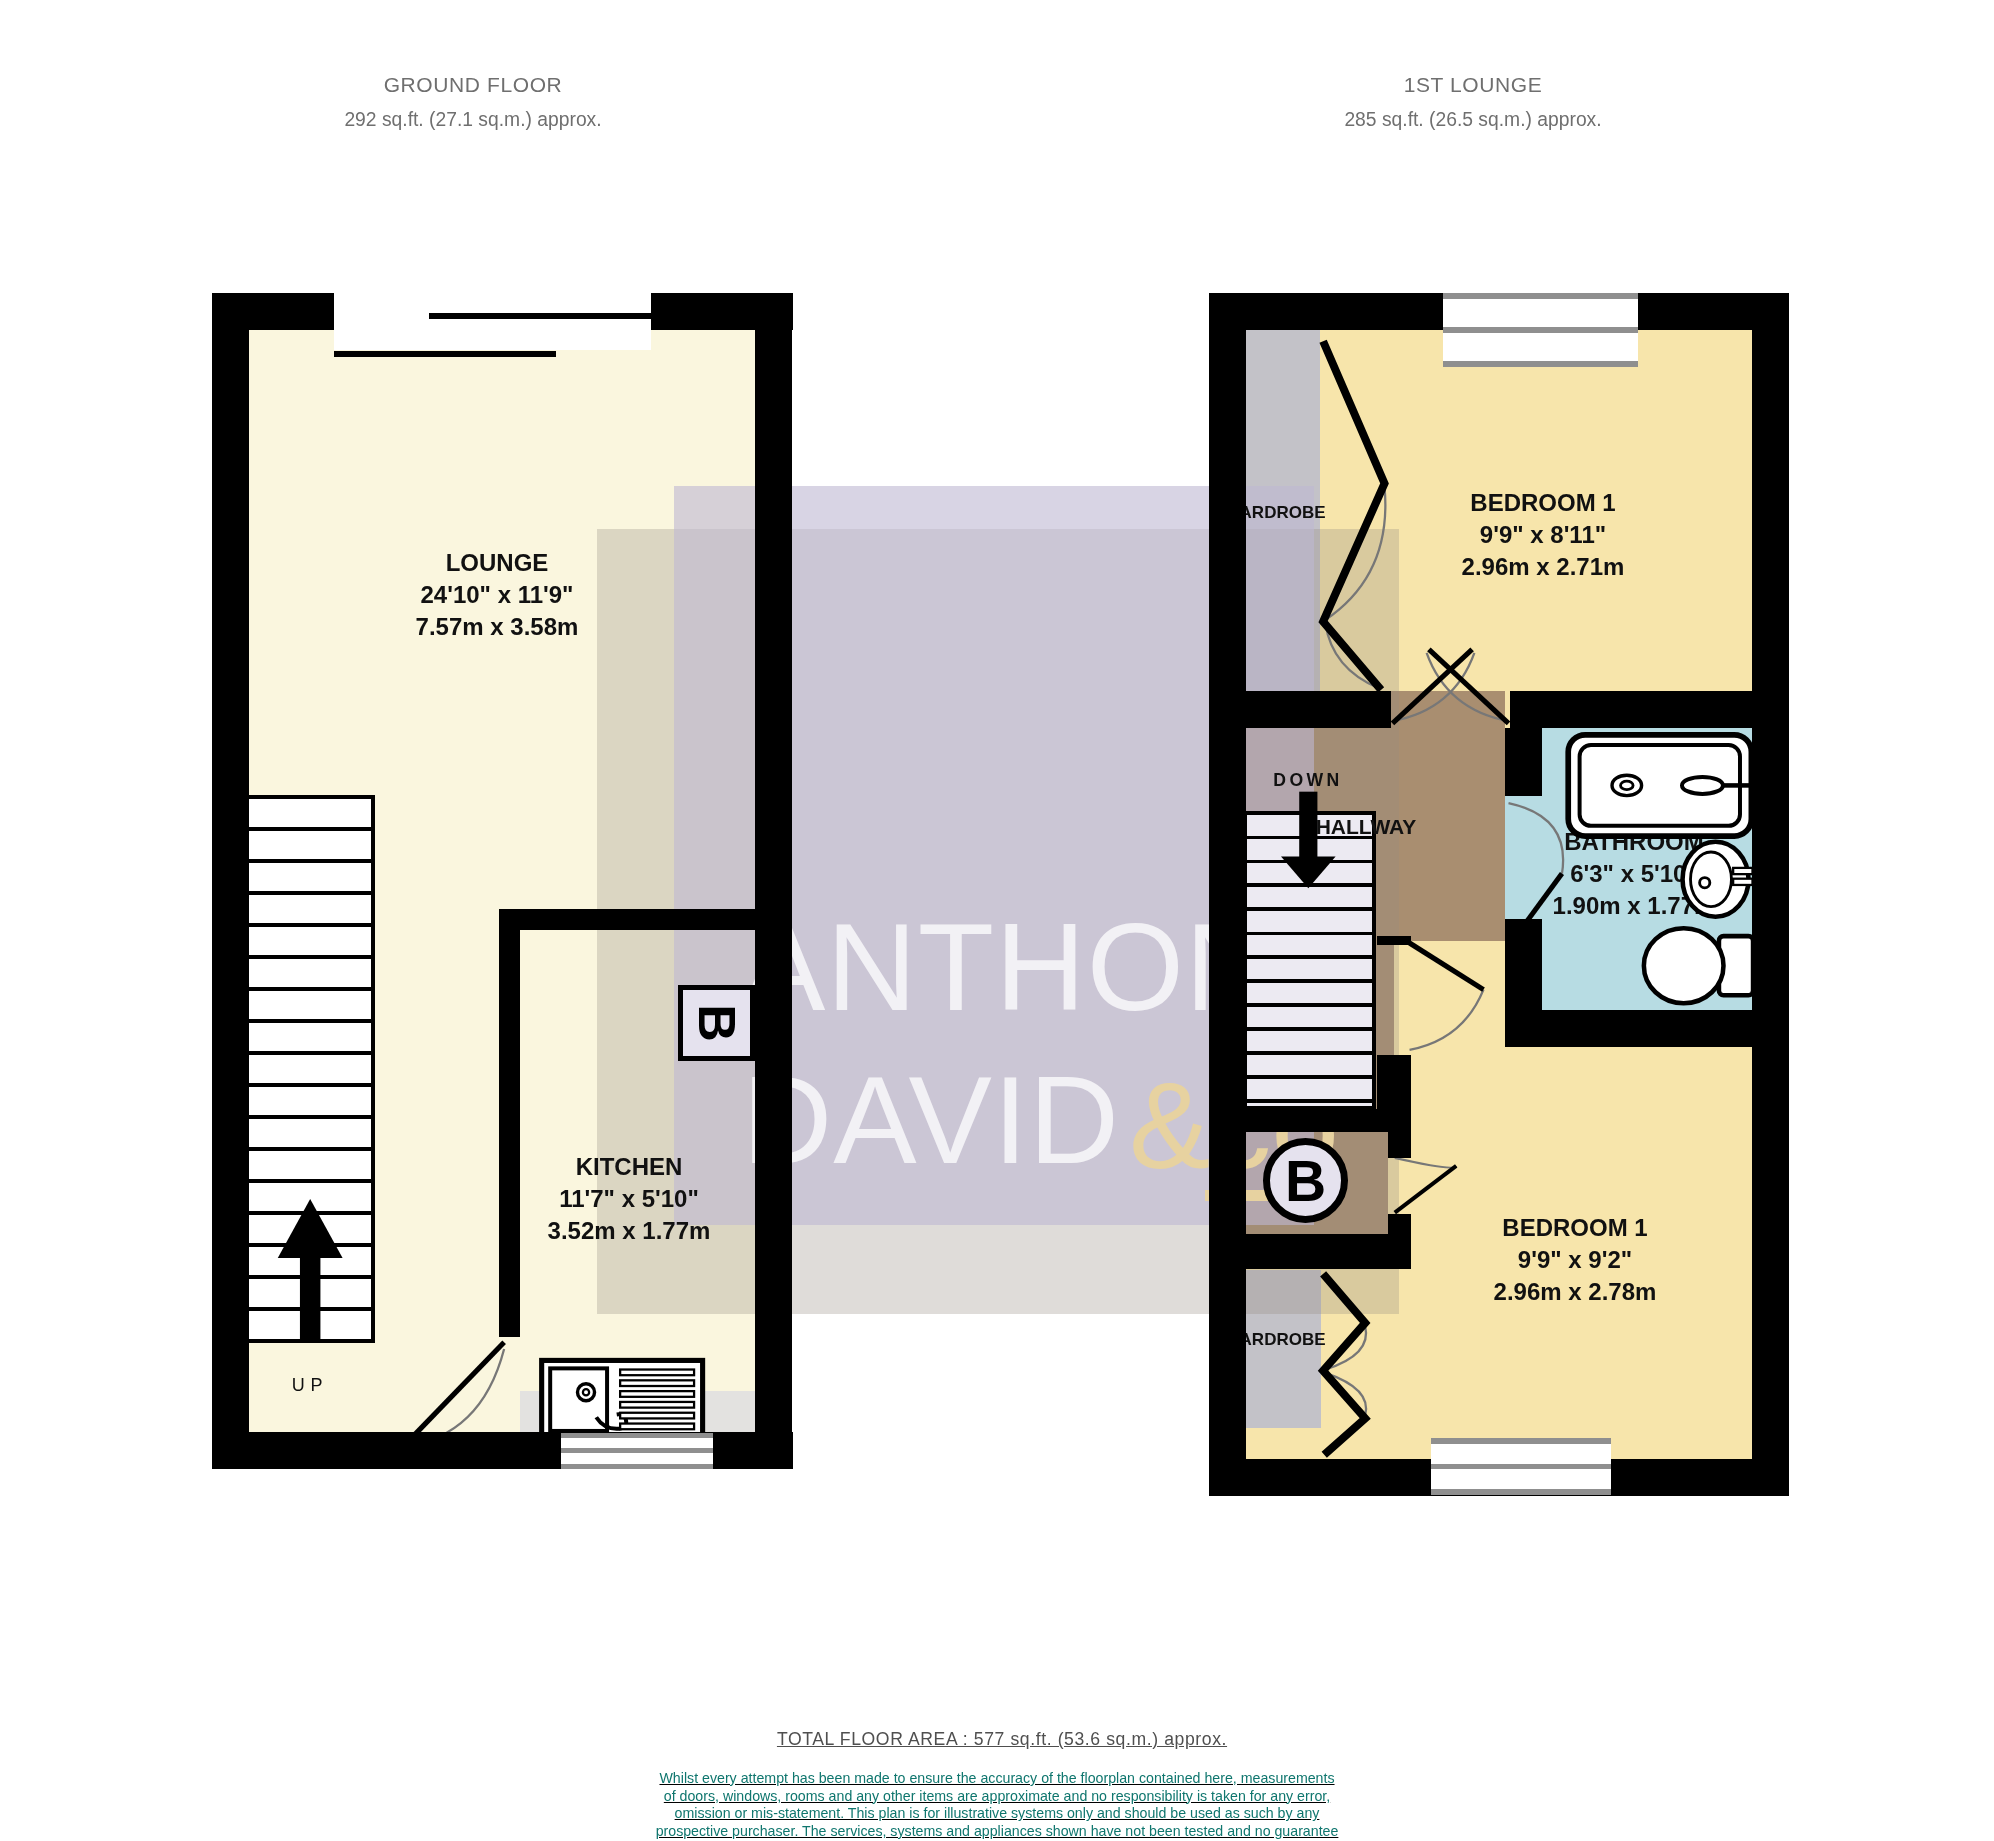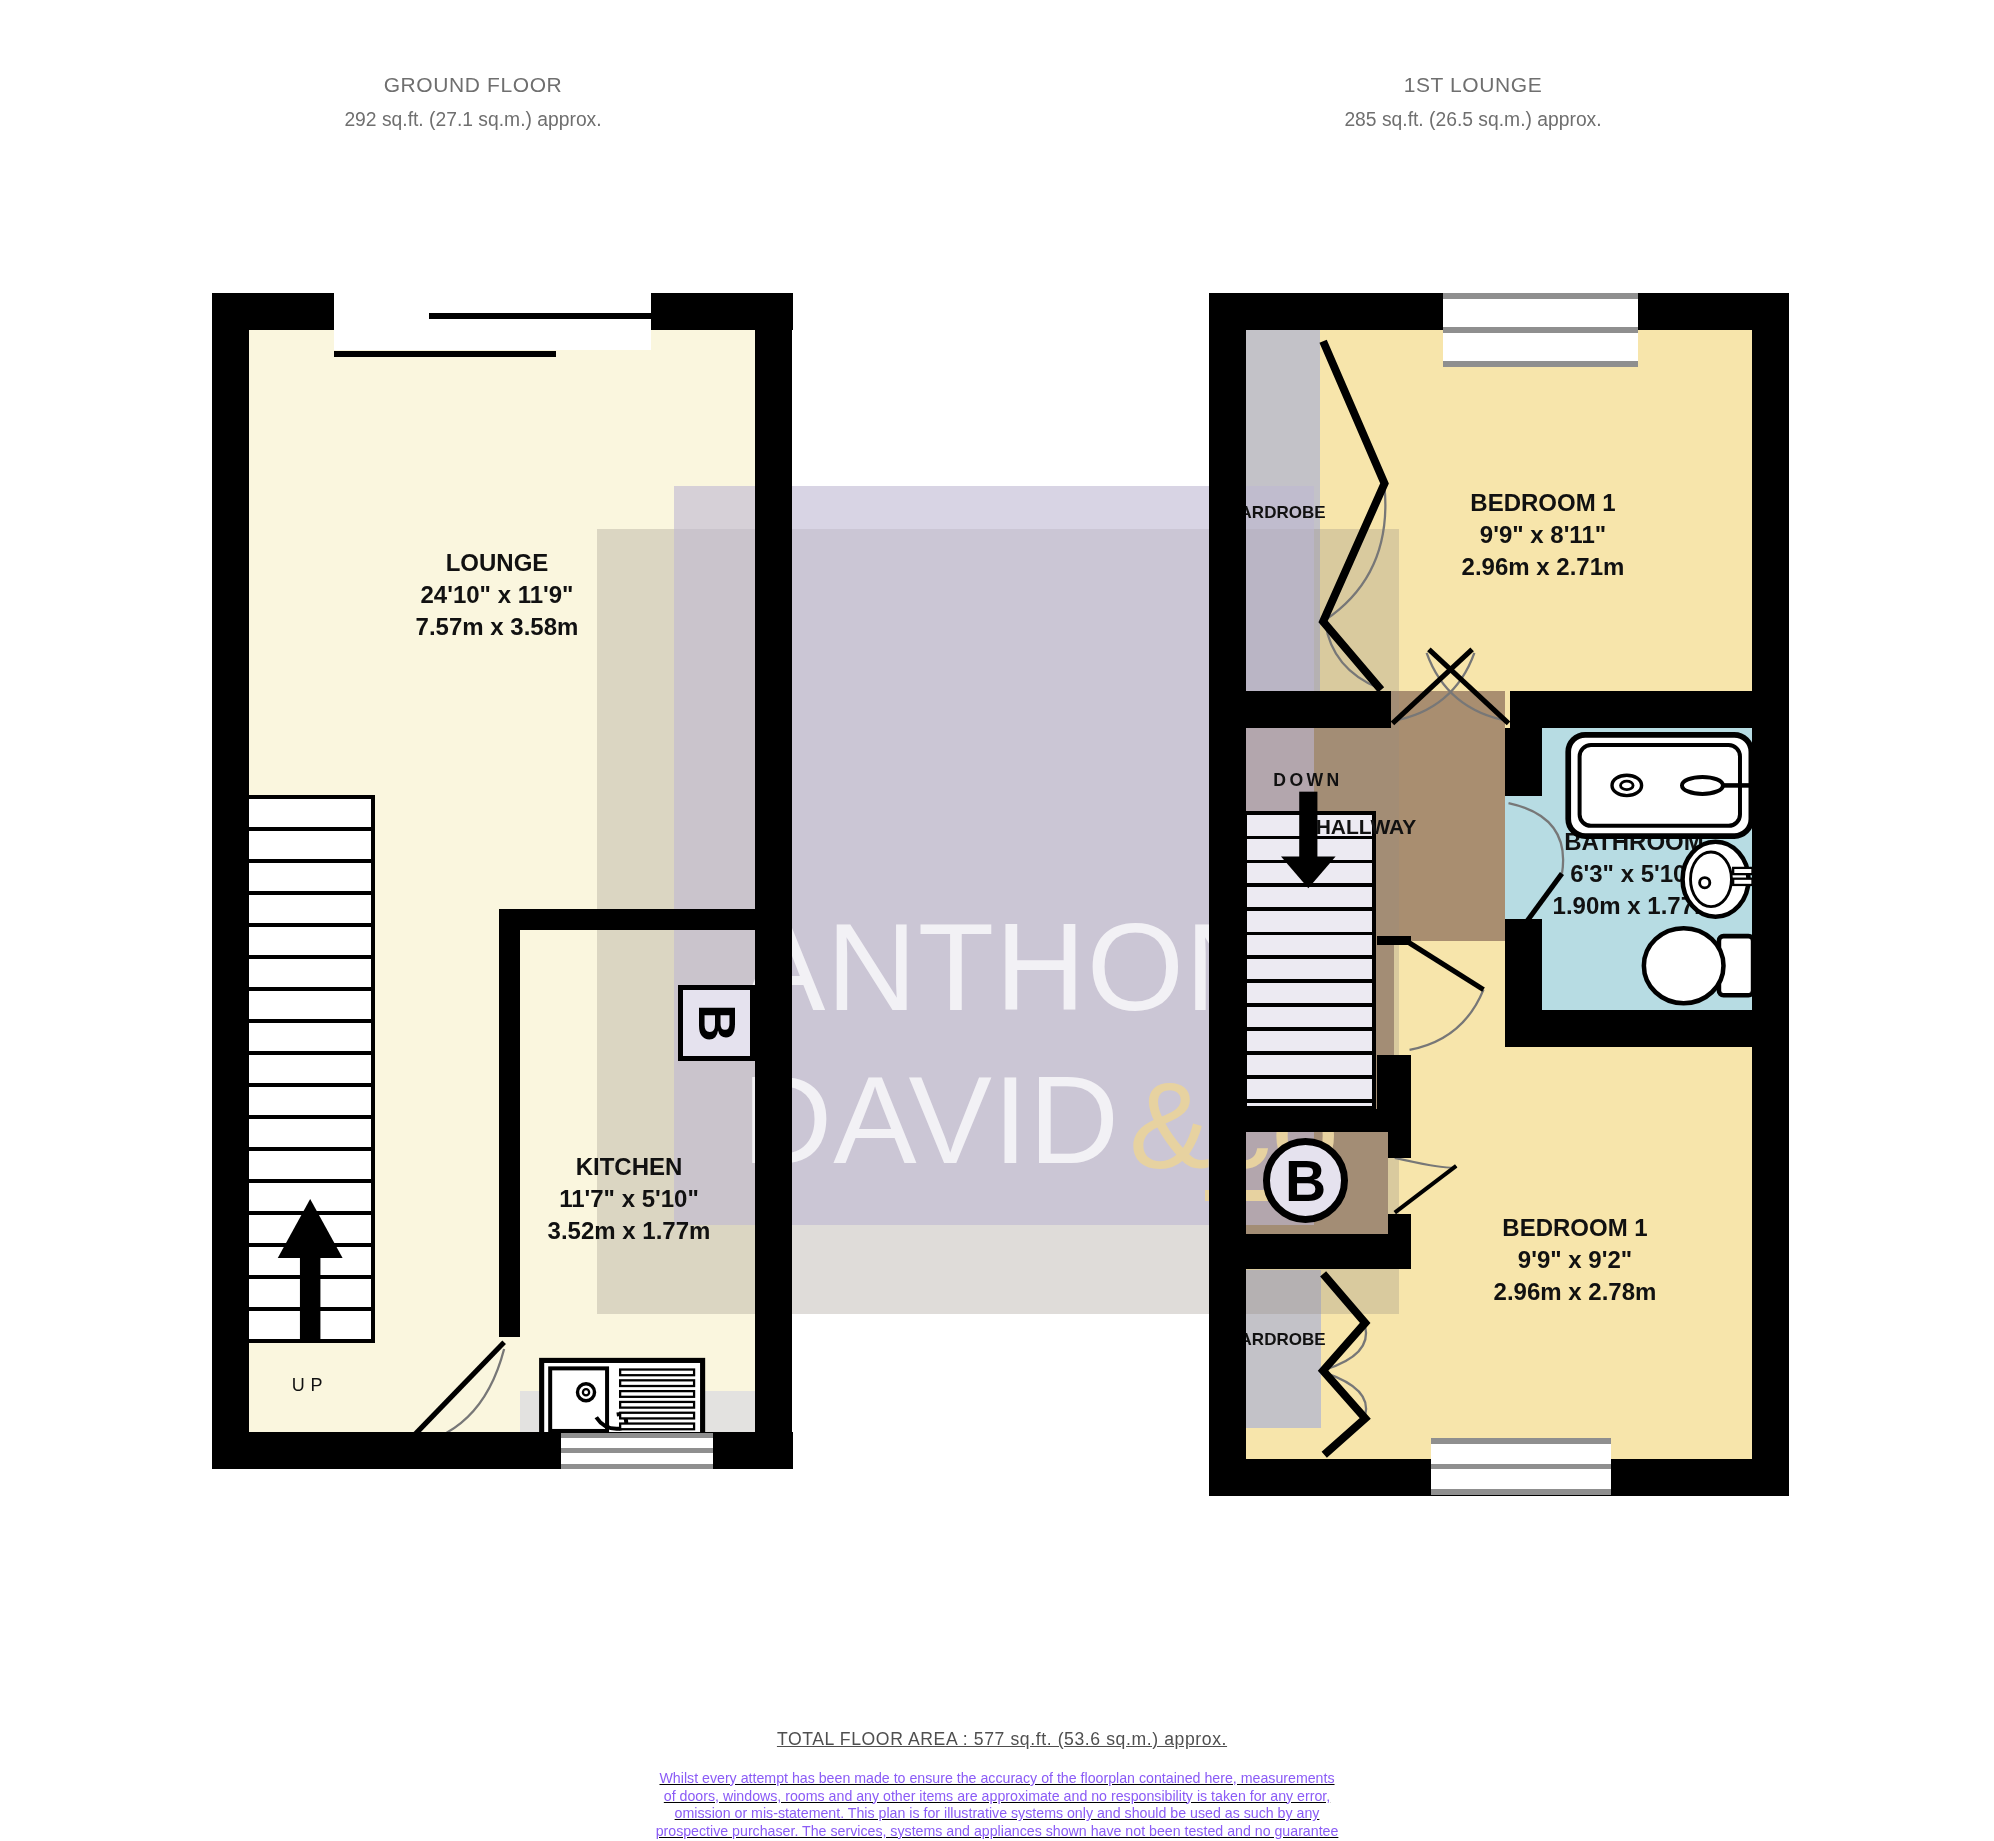--- a/index.html
+++ b/index.html
@@ -25,21 +25,21 @@
           font-weight:bold;font-size:24px;line-height:32px;color:var(--label_dark);white-space:nowrap;}
   .slabel{position:absolute;z-index:6;transform:translateX(-50%);color:var(--label_dark);white-space:nowrap;}
   .boiler-box{position:absolute;z-index:6;box-sizing:border-box;border:5.1px solid #000;
               background:var(--boiler_fill);display:flex;align-items:center;justify-content:center;}
   .boiler-box span{font-weight:bold;font-size:52px;transform:rotate(90deg);color:#000;}
   .boiler-circle{position:absolute;z-index:6;box-sizing:border-box;border:7.4px solid #000;border-radius:50%;
               background:var(--boiler_fill);display:flex;align-items:center;justify-content:center;
               font-weight:bold;font-size:57px;color:#000;}
   .footer{position:absolute;z-index:2;transform:translateX(-50%);text-align:center;white-space:nowrap;text-decoration:underline;}
   .footer-total{font-size:17.6px;color:var(--footer_gray);letter-spacing:0.6px;}
-  .footer-line{font-size:14.2px;line-height:17.6px;color:#8b5cf6;}
+  .footer-line{font-size:14.2px;line-height:17.6px;color:#0f766e;}
   .wm-underline{position:absolute;z-index:4;background:var(--watermark_gold);}
 </style>
 </head>
 <body>
 
 <div class="header" style="left:473px;top:67px;">
   <div class="h-title">GROUND FLOOR</div>
   <div class="h-area">292 sq.ft. (27.1 sq.m.) approx.</div>
 </div>
 <div class="header" style="left:1473px;top:67px;">

